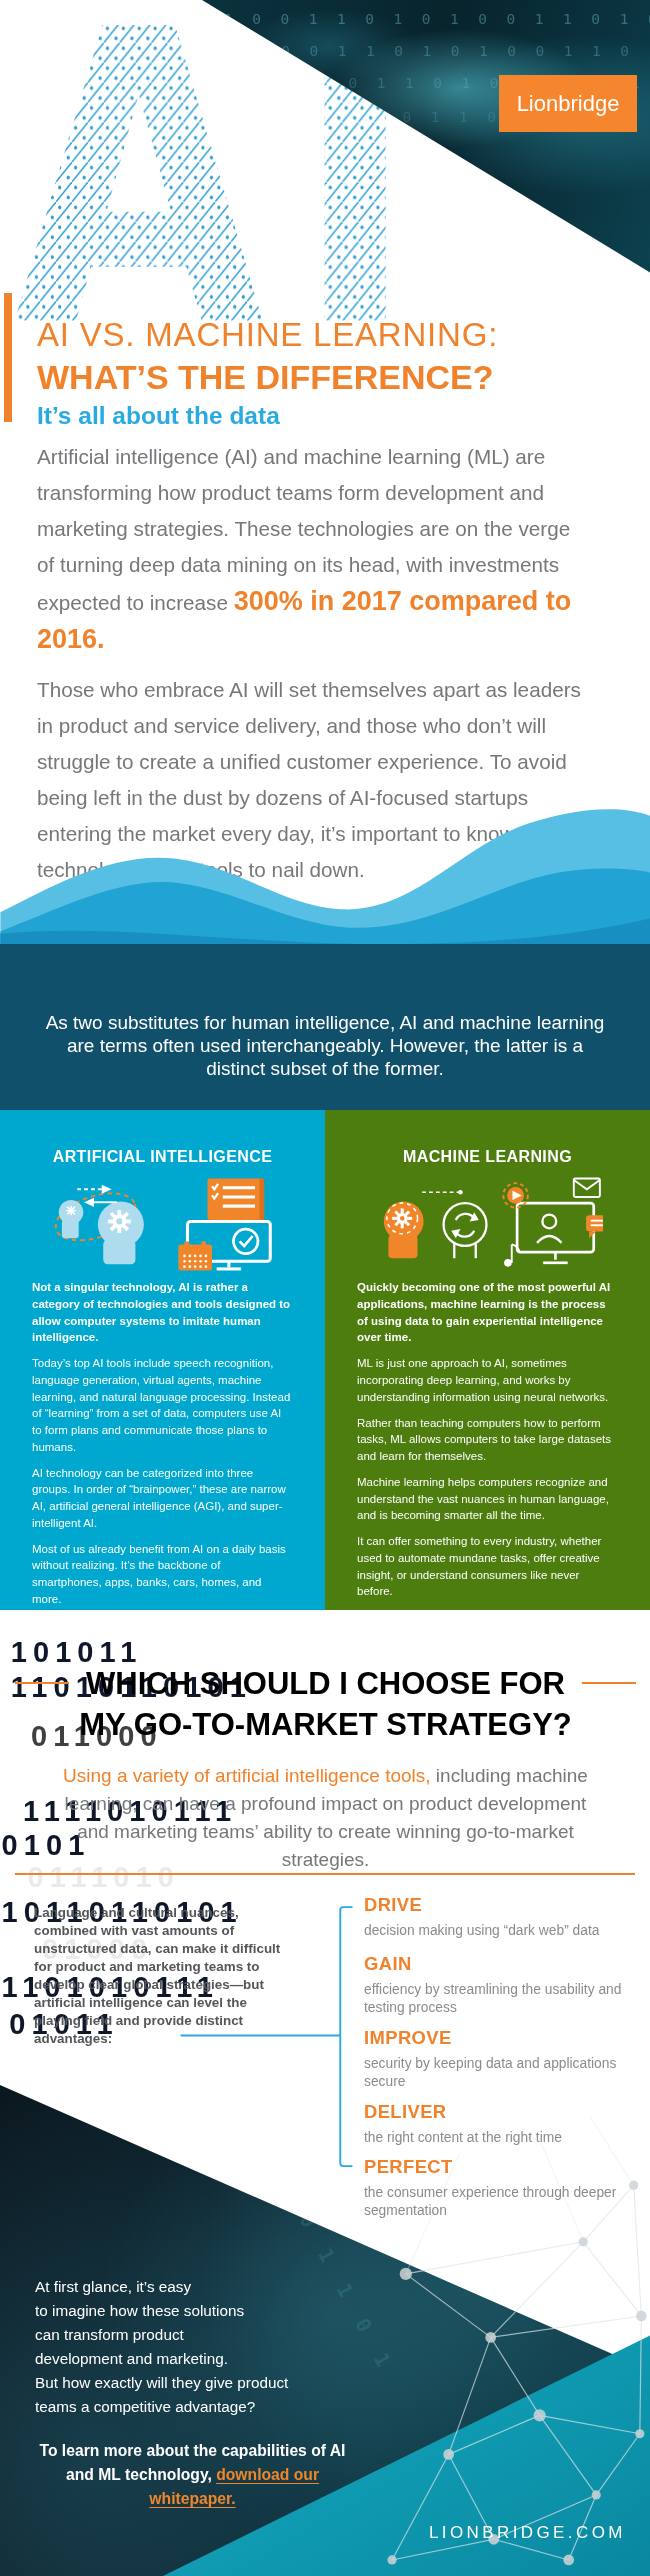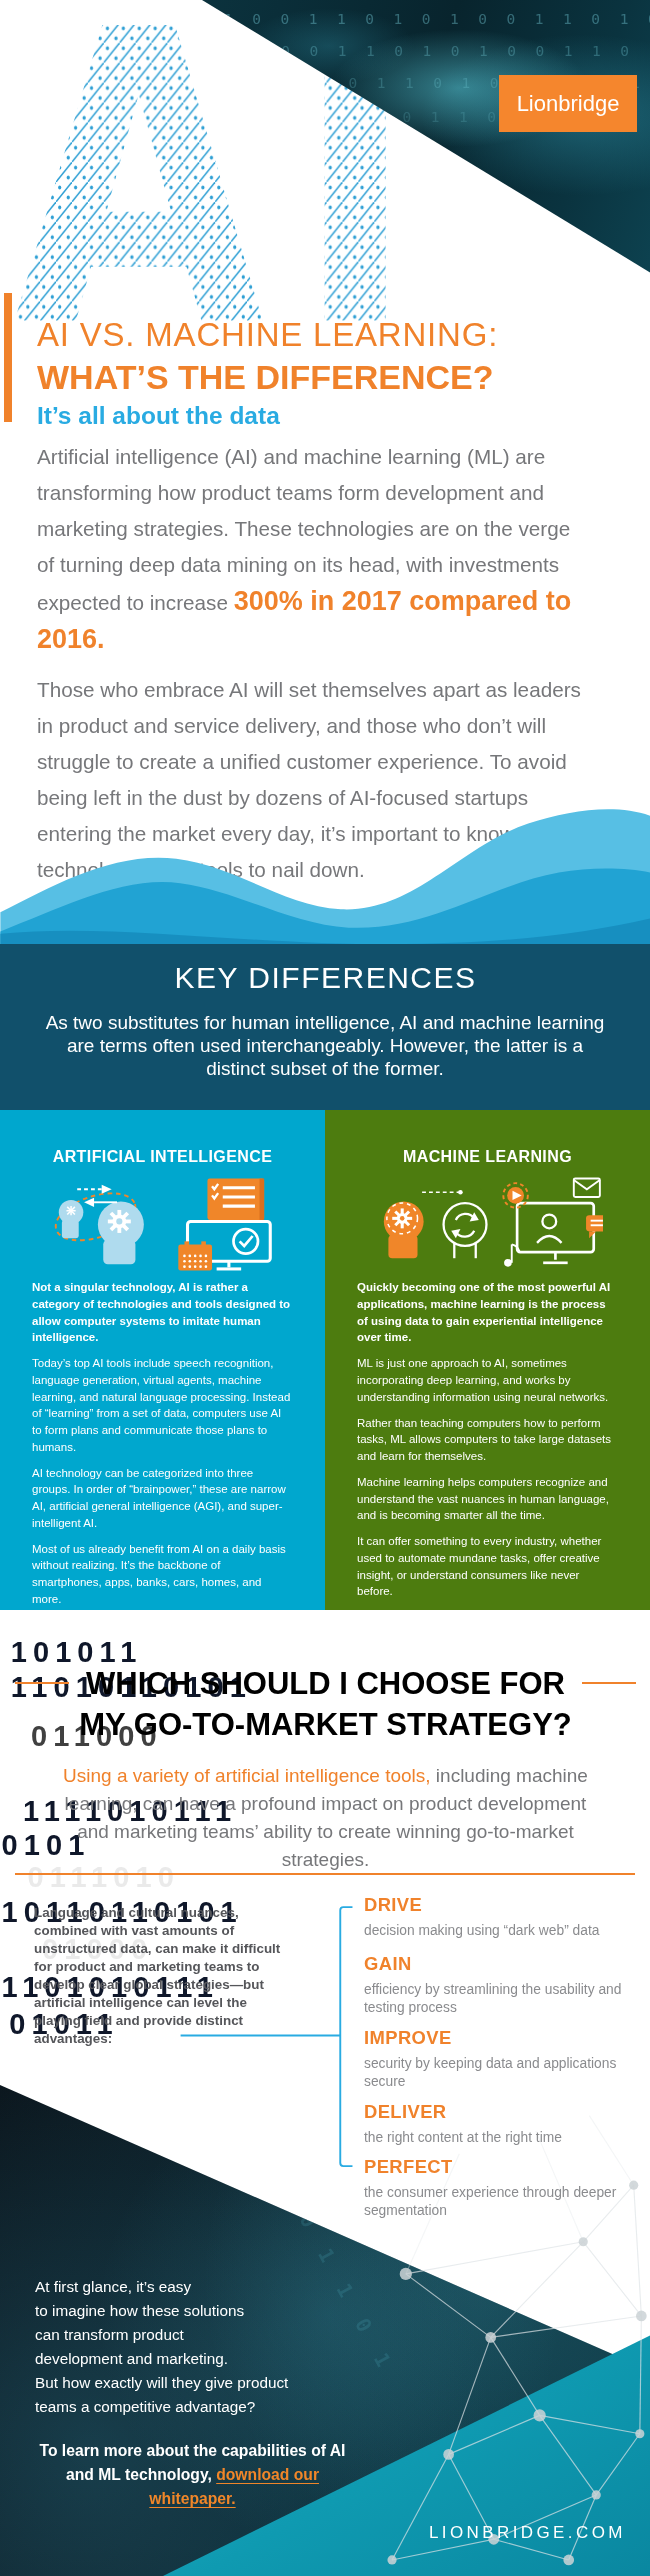--- a/index.html
+++ b/index.html
@@ -144,21 +144,20 @@
   <p class="intro1"><span>Artificial intelligence (AI) and machine learning (ML) are transforming how product teams form development and marketing strategies. These technologies are on the verge of turning deep data mining on its head, with investments expected to increase </span><strong class="hl">300% in 2017 compared to 2016.</strong></p>
   <p class="intro2">Those who embrace AI will set themselves apart as leaders in product and service delivery, and those who don’t will struggle to create a unified customer experience. To avoid being left in the dust by dozens of AI-focused startups entering the market every day, it’s important to know which technologies and tools to nail down.</p>
 
   <svg class="waves" width="651" height="153" viewBox="0 0 850 200">
     <path d="M0,156 C70,120 150,76 230,86 C310,96 370,148 445,152 C540,157 600,70 690,40 C745,22 805,14 850,30 L850,200 L0,200 Z" fill="#57BFE4"></path>
     <path d="M0,181 C80,150 160,108 235,118 C310,128 380,172 455,176 C560,181 640,120 730,104 C775,96 820,98 850,104 L850,200 L0,200 Z" fill="#21A3D3"></path>
     <path d="M0,184 C120,172 260,190 420,196 C600,202 740,190 850,164 L850,200 L0,200 Z" fill="#178FC0"></path>
   </svg>
 
   <section class="key-band">
-    <h2>KEY DIFFERENCES</h2>
     <p>As two substitutes for human intelligence, AI and machine learning are terms often used interchangeably. However, the latter is a distinct subset of the former.</p>
   </section>
 
   <section class="columns">
     <div class="col ai">
       <h3>ARTIFICIAL INTELLIGENCE</h3>
       <svg class="icons" width="230" height="95" viewBox="0 0 300 124">
         <g>
           <ellipse cx="62" cy="52" rx="54" ry="27" fill="none" stroke="#F08629" stroke-width="2.5" stroke-dasharray="6 5" transform="rotate(-18 62 52)"></ellipse>
           <circle cx="30" cy="46" r="16" fill="#AFDBEE"></circle>

